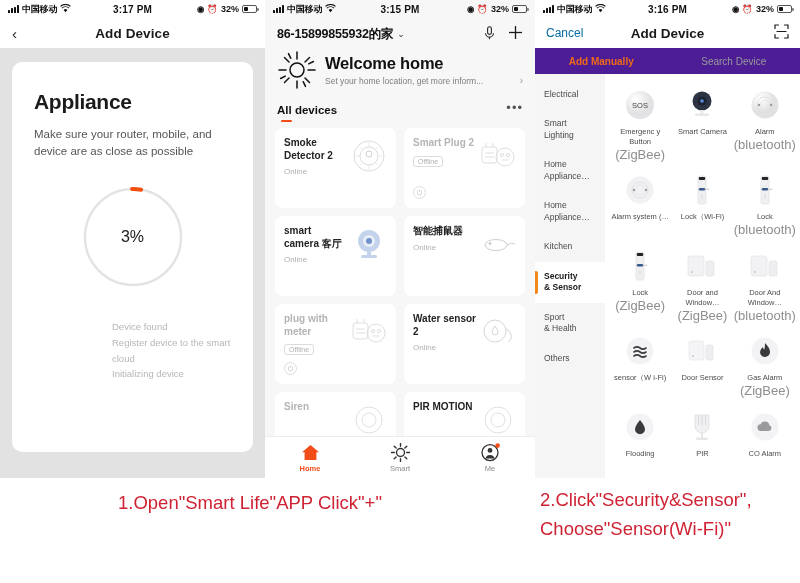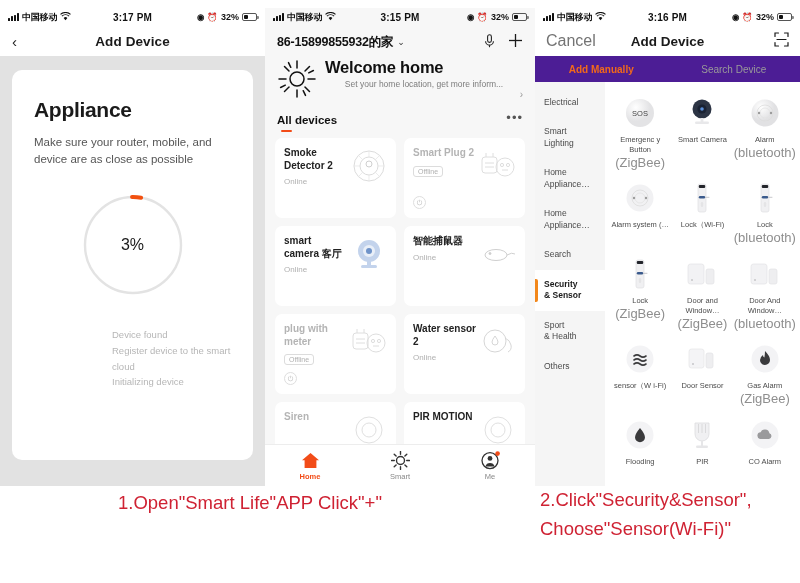--- a/index.html
+++ b/index.html
@@ -5,21 +5,21 @@
   * { box-sizing: border-box; margin: 0; padding: 0; }
   html, body {
     width: 800px; height: 583px;
     background: #ffffff;
     font-family: "Liberation Sans", sans-serif;
     overflow: hidden;
   }
   .page { position: relative; width: 800px; height: 583px; background:#fff; }
 
   
-  .panel { position: absolute; top: 8px; overflow: hidden; }
+  .panel { position: absolute; top: 0; overflow: hidden; }
   .panel-1 { left: 0;   width: 265px; height: 478px; background: #e2e2e2; }
   .panel-2 { left: 265px; width: 270px; height: 478px; background: #f7f7f7; }
   .panel-3 { left: 535px; width: 265px; height: 478px; background: #ffffff; }
 
   
   .statusbar {
     height: 18px; display: flex; align-items: center;
     padding: 0 8px; font-size: 9.5px; color: #111; font-weight: bold;
     position: relative;
   }
@@ -87,21 +87,21 @@
   .home-name { font-size:12.5px; font-weight:bold; color:#111; letter-spacing:-.2px;}
   .home-caret { font-size:9px; color:#333; margin-left:4px; }
   .p2-head-icons { margin-left:auto; display:flex; align-items:center; gap:13px; }
   .p2-head-icons span { color:#222; line-height:1; }
   .welcome { display:flex; align-items:center; padding: 4px 12px 10px 12px; }
   .sun { width:40px; height:40px; position:relative; flex:0 0 40px; }
   .welcome-txt { margin-left:8px; flex:1; min-width:0;}
   .welcome-title { font-size:16.5px; font-weight:bold; color:#111; letter-spacing:-.2px;}
   .welcome-sub {
     font-size:8.5px; color:#7c7c7c; margin-top:2px;
-    display:flex; align-items:center;flex-direction:column;
+    display:flex; align-items:center;
   }
   .welcome-sub .chev { margin-left:auto; font-size:10px; color:#9a9a9a; padding-left:4px;}
   .alldev {
     padding: 4px 12px 0 12px; display:flex; align-items:flex-start;
   }
   .alldev-label { font-size:11.5px; font-weight:bold; color:#111; position:relative; }
   .alldev-label::after{
     content:""; position:absolute; left:4px; bottom:-6px;
     width:11px; height:2.5px; background:#f24c18; border-radius:2px;
   }
@@ -136,21 +136,21 @@
   .tab { flex:1; text-align:center; }
   .tab .ti { height:20px; display:flex; align-items:center; justify-content:center; }
   .tab .tl { font-size:7.5px; margin-top:2px; color:#888; }
   .tab.active .tl { color:#f24c18; font-weight:bold; }
 
   
   .nav3 {
     height:30px; display:flex; align-items:center; padding:0 11px; position:relative;
     background:#fff;
   }
-  .nav3 .cancel { font-size:16px; color:#737373; }
+  .nav3 .cancel { font-size:12px; color:#0369a1; }
   .nav3 .t3 {
     position:absolute; left:0; right:0; text-align:center;
     font-size:13.5px; font-weight:bold; color:#1a1a1a;
   }
   .nav3 .scan { margin-left:auto; z-index:2; }
   .tabs3 { display:flex; height:26px; align-items:center; background:#4c1d95; }
   .tab3 { flex:1; text-align:center; font-size:10px; color:#9a9a9a; }
   .tab3.active { color:#f2691a; font-weight:bold; }
   .p3-body { display:flex; height: calc(478px - 18px - 30px - 26px); }
   .cats {
@@ -540,21 +540,21 @@
     <div class="p3-body">
 
       <div class="cats">
         <div class="cat">Electrical</div>
         <div class="cat" style="white-space:pre-line">Smart
 Lighting</div>
         <div class="cat" style="white-space:pre-line">Home
 Appliance…</div>
         <div class="cat" style="white-space:pre-line">Home
 Appliance…</div>
-        <div class="cat">Search</div>
+        <div class="cat">Kitchen</div>
         <div class="cat active" style="white-space:pre-line">Security
 &amp; Sensor</div>
         <div class="cat" style="white-space:pre-line">Sport
 &amp; Health</div>
         <div class="cat">Others</div>
       </div>
 
       <div class="dev3-wrap">
         <div class="dev3-grid">
 

